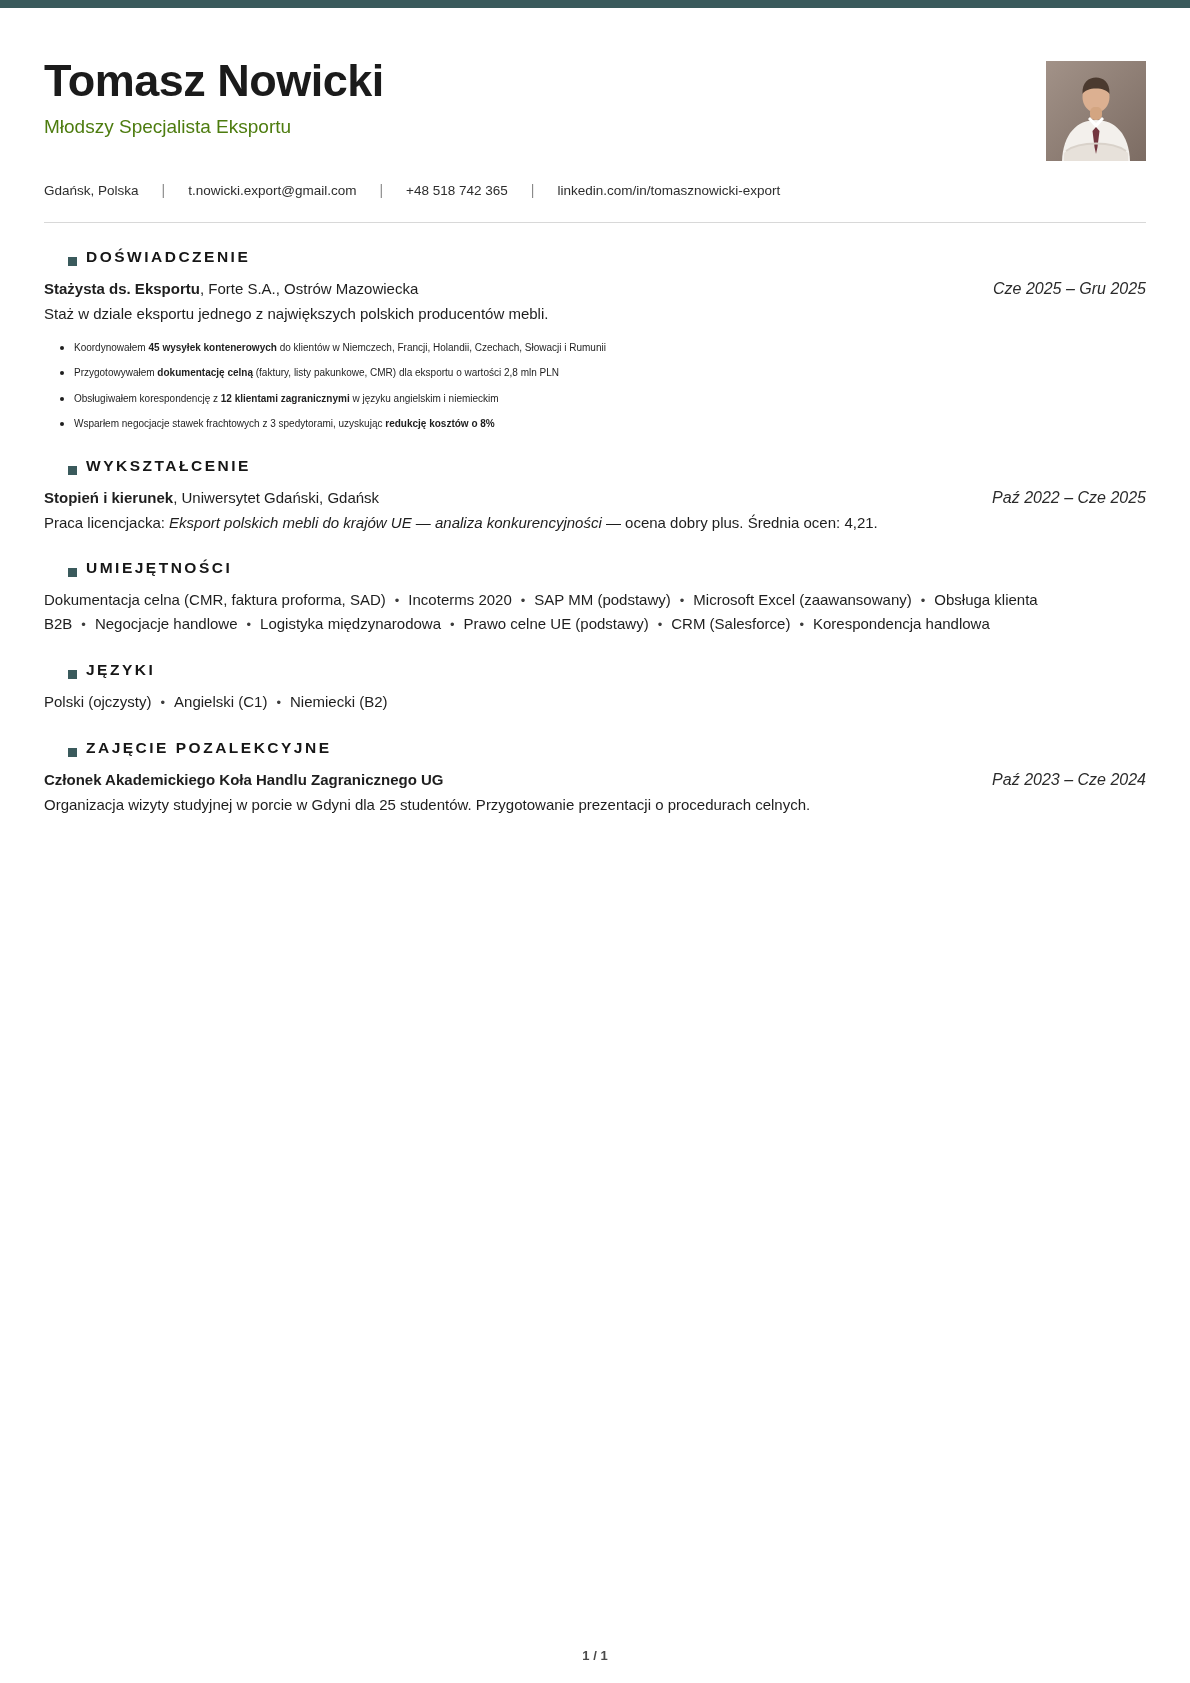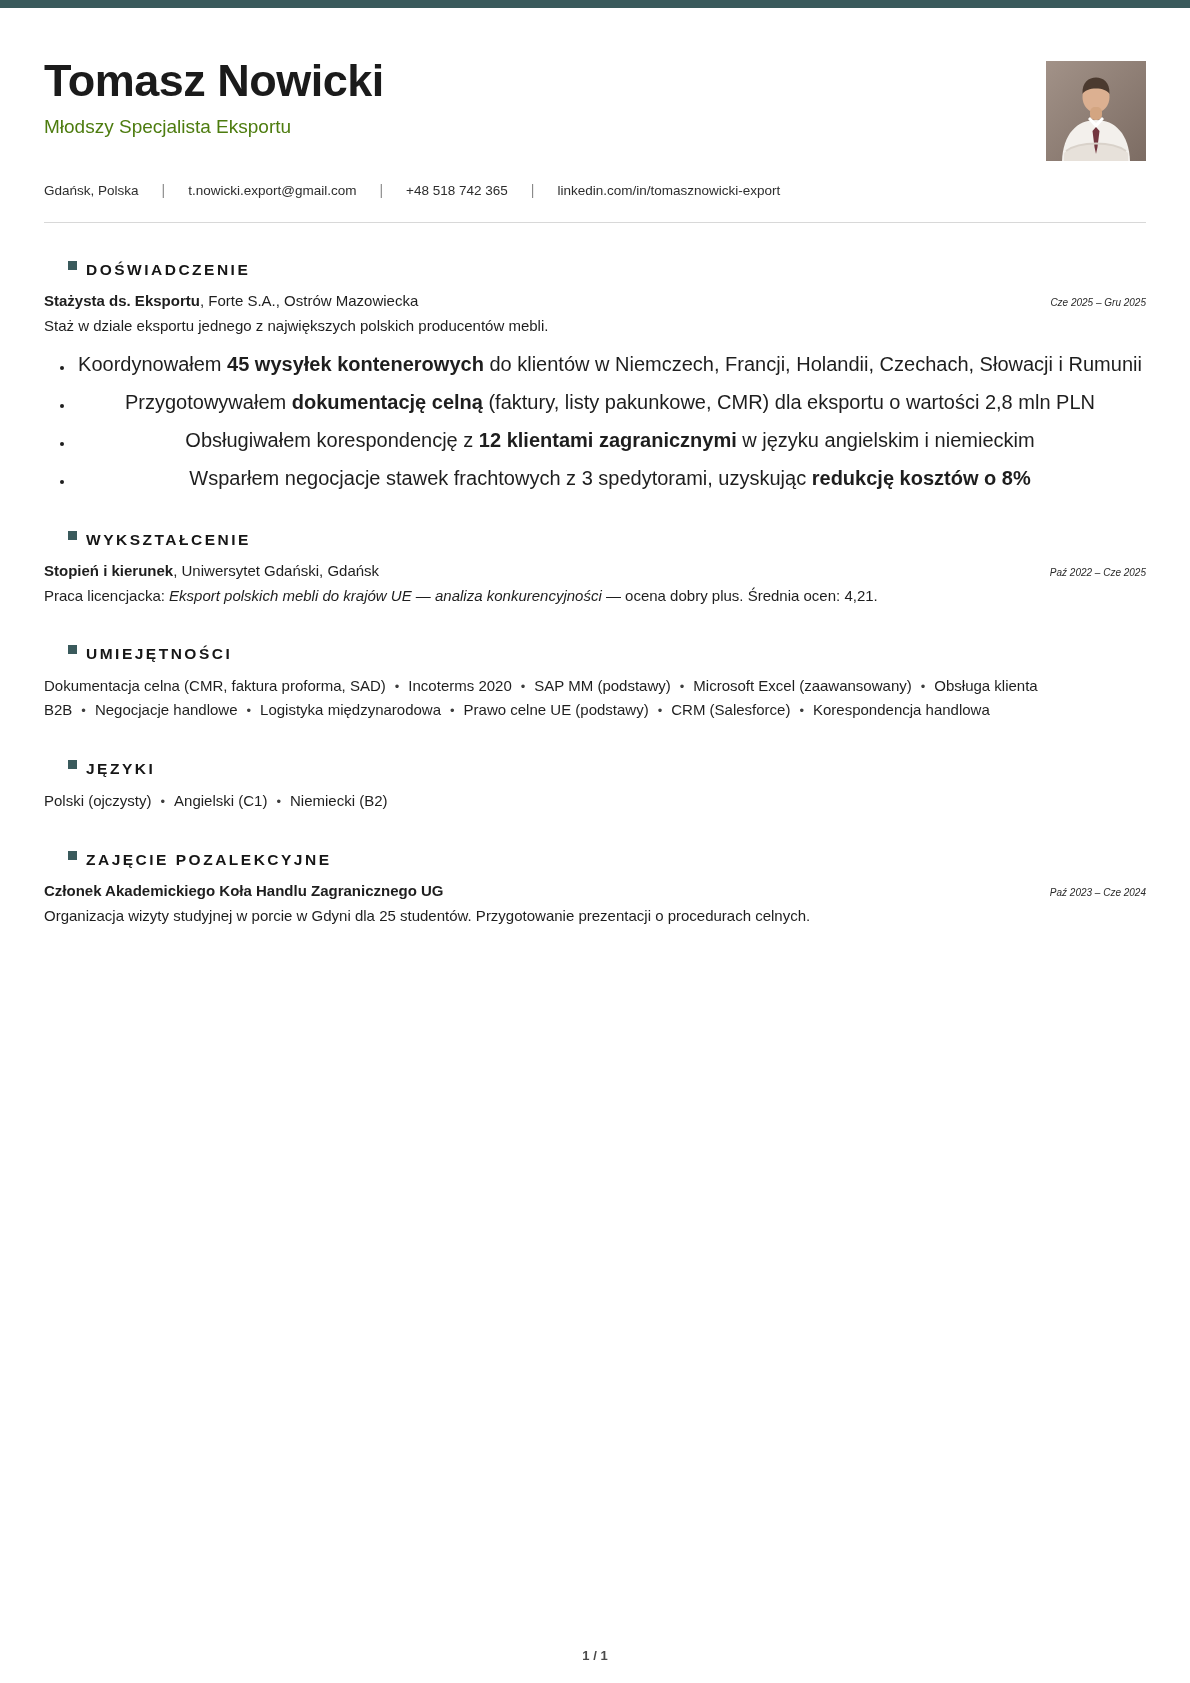--- a/index.html
+++ b/index.html
@@ -71,22 +71,22 @@
   .summary {
     margin-top: 15px;
     font-size: 15px;
     line-height: 1.55;
     color: #1e1e1e;
     max-width: 1102px;
   }
   
   .section-heading {
     display: flex;
-    align-items: flex-start;
-    margin-top: 38px;
+    align-items: flex-end;
+    margin-top: 25px;
     margin-bottom: 11px;
     padding-left: 24px;
   }
   .section-square {
     width: 9px;
     height: 9px;
     background: #3a5a5c;
     margin-right: 9px;
     flex: 0 0 auto;
   }
@@ -99,41 +99,40 @@
   .entry-header {
     display: flex;
     justify-content: space-between;
     align-items: baseline;
     font-size: 15px;
     line-height: 1.5;
   }
   .entry-title-line .t-bold { font-weight: 700; }
   .entry-dates {
     font-style: italic;
-    font-size: 10px;
+    font-size: 16px;
     color: #2a2a2a;
     white-space: nowrap;
     padding-left: 20px;
     text-align: right;
   }
   .entry-desc {
     font-size: 15px;
     line-height: 1.5;
     margin-top: 2px;
   }
   ul.bullet-list {
     margin-top: 13px;
     padding-left: 30px;
     list-style: disc;
   }
   ul.bullet-list li {
-    font-size: 20px;
+    font-size: 10px;
     line-height: 1.45;
     margin-bottom: 9px;
-    text-align: center;
   }
   ul.bullet-list li::marker { font-size: 12px; }
   .inline-list {
     font-size: 15px;
     line-height: 1.6;
     max-width: 1102px;
   }
   .inline-list .dot-sep {
     color: #3d3d3d;
     padding: 0 9px;

